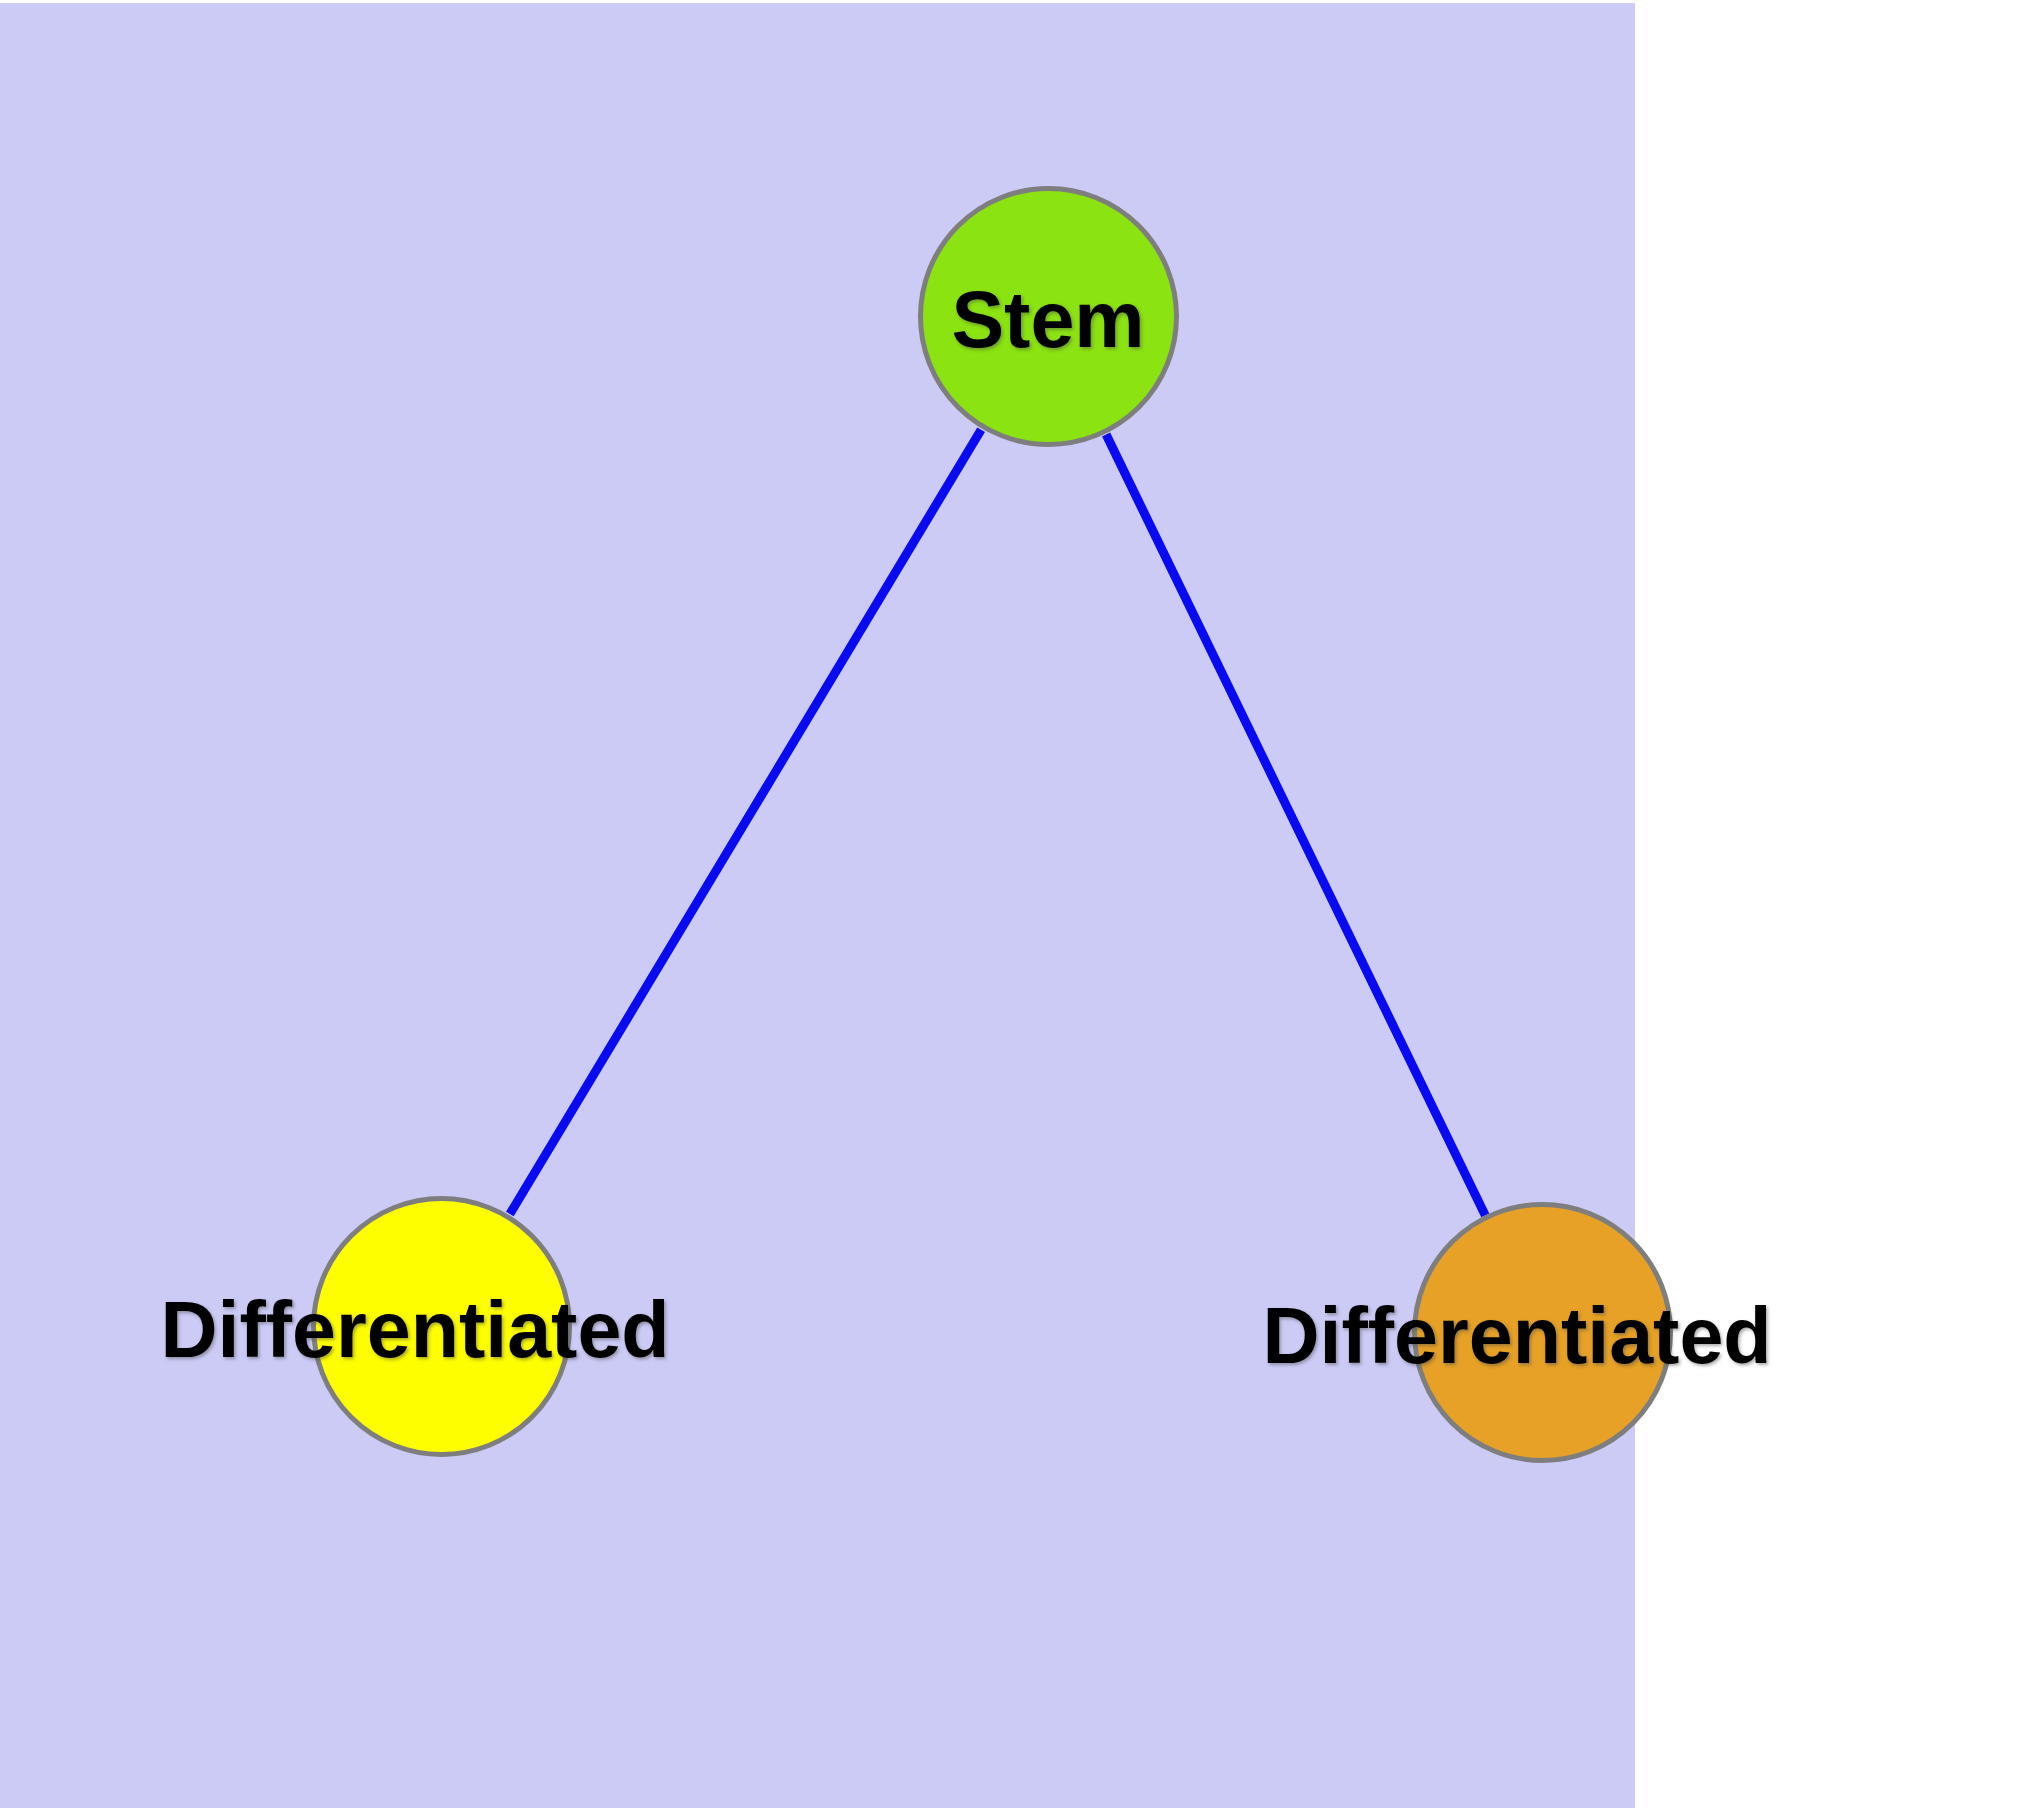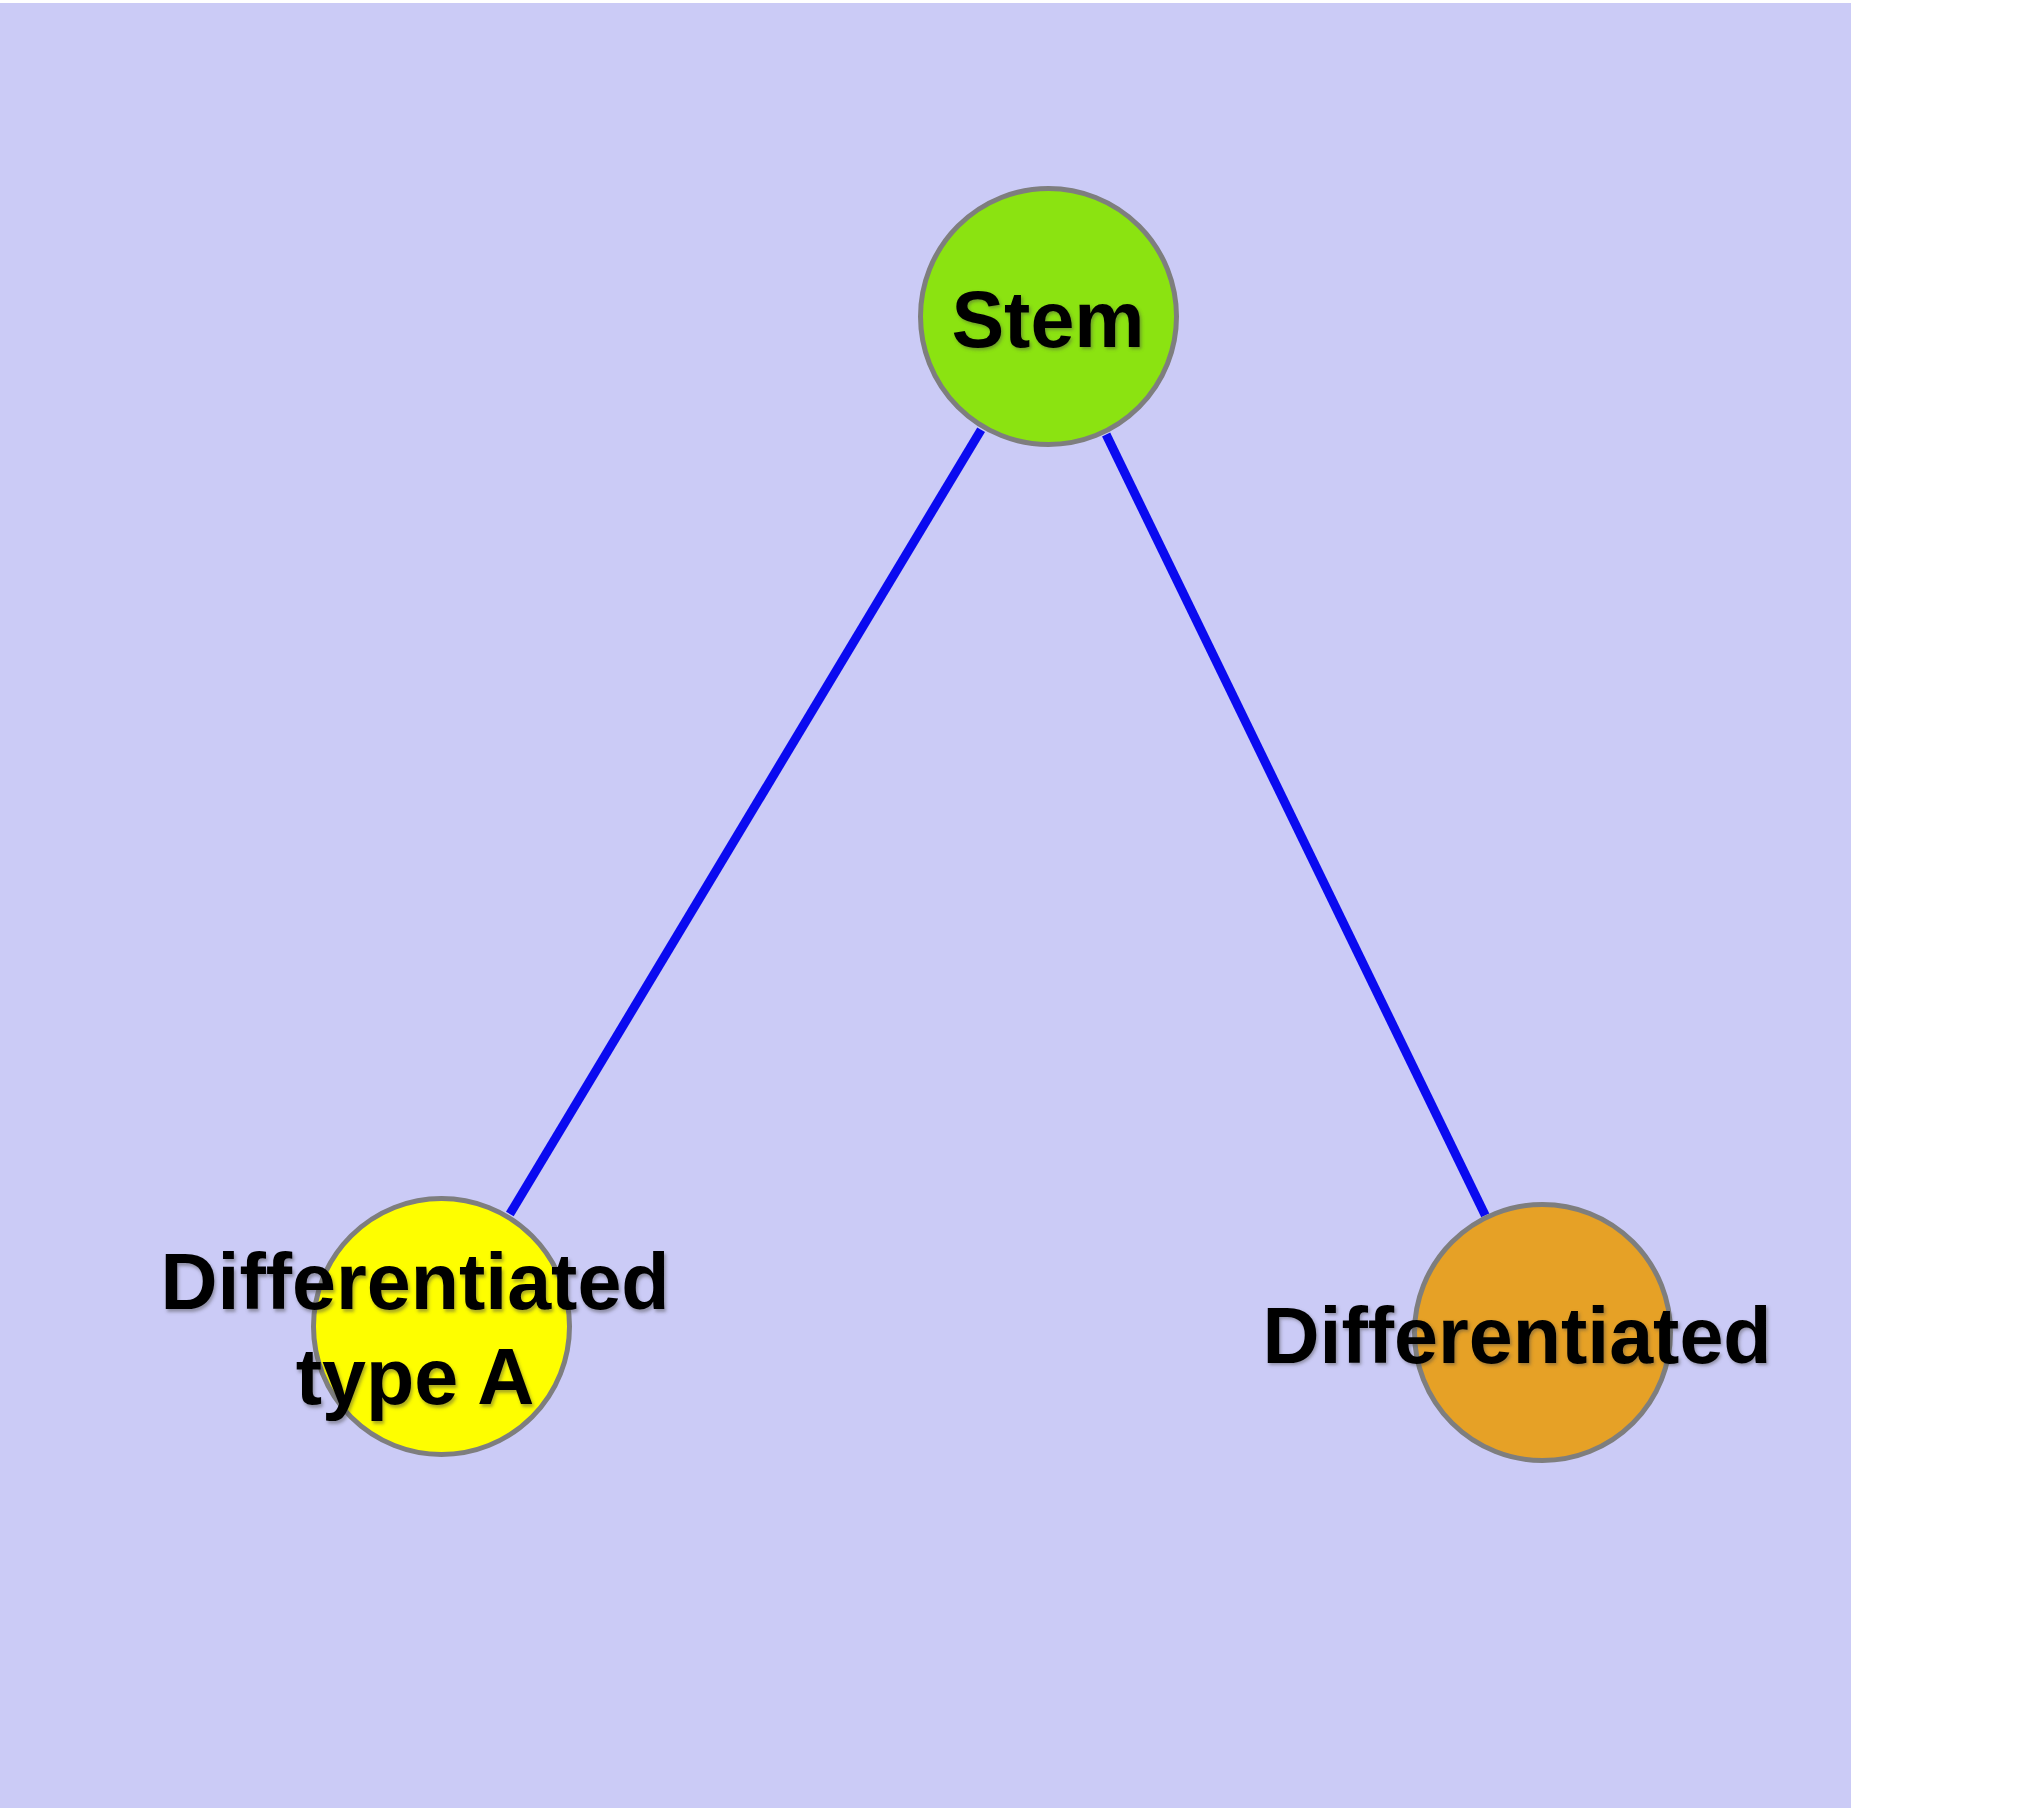--- a/index.html
+++ b/index.html
@@ -6,21 +6,21 @@
     margin: 0;
     padding: 0;
     background: #ffffff;
     width: 2021px;
     height: 1812px;
     overflow: hidden;
     font-family: "Liberation Sans", "DejaVu Sans", sans-serif;
   }
   .canvas {
     position: relative;
-    width: 1851px;
+    width: 1635px;
     height: 1812px;
     background: #ffffff;
   }
   
   .plot-bg {
     position: absolute;
     left: 0; right: 0;
     top: 2.5px; bottom: 4.2px;
   }
   .edge {
@@ -77,21 +77,20 @@
   <div class="node node-stem" style="background-color: rgb(139, 227, 17); border-color: rgb(126, 126, 126);"></div>
 
   <div class="node node-a" style="background-color: rgb(254, 254, 0); border-color: rgb(126, 126, 126);"></div>
 
   <div class="node node-b" style="background-color: rgb(230, 161, 38); border-color: rgb(126, 126, 126);"></div>
 
   <div class="label label-stem" style="color: rgb(0, 0, 0);">Stem</div>
 
   <div class="label label-a" style="color: rgb(0, 0, 0);">
     <div>Differentiated</div>
-    <div>type A</div>
   </div>
 
   <div class="label label-b" style="color: rgb(0, 0, 0);">
     <div>Differentiated</div>
   </div>
 
 </div>
 
 
 </body></html>

